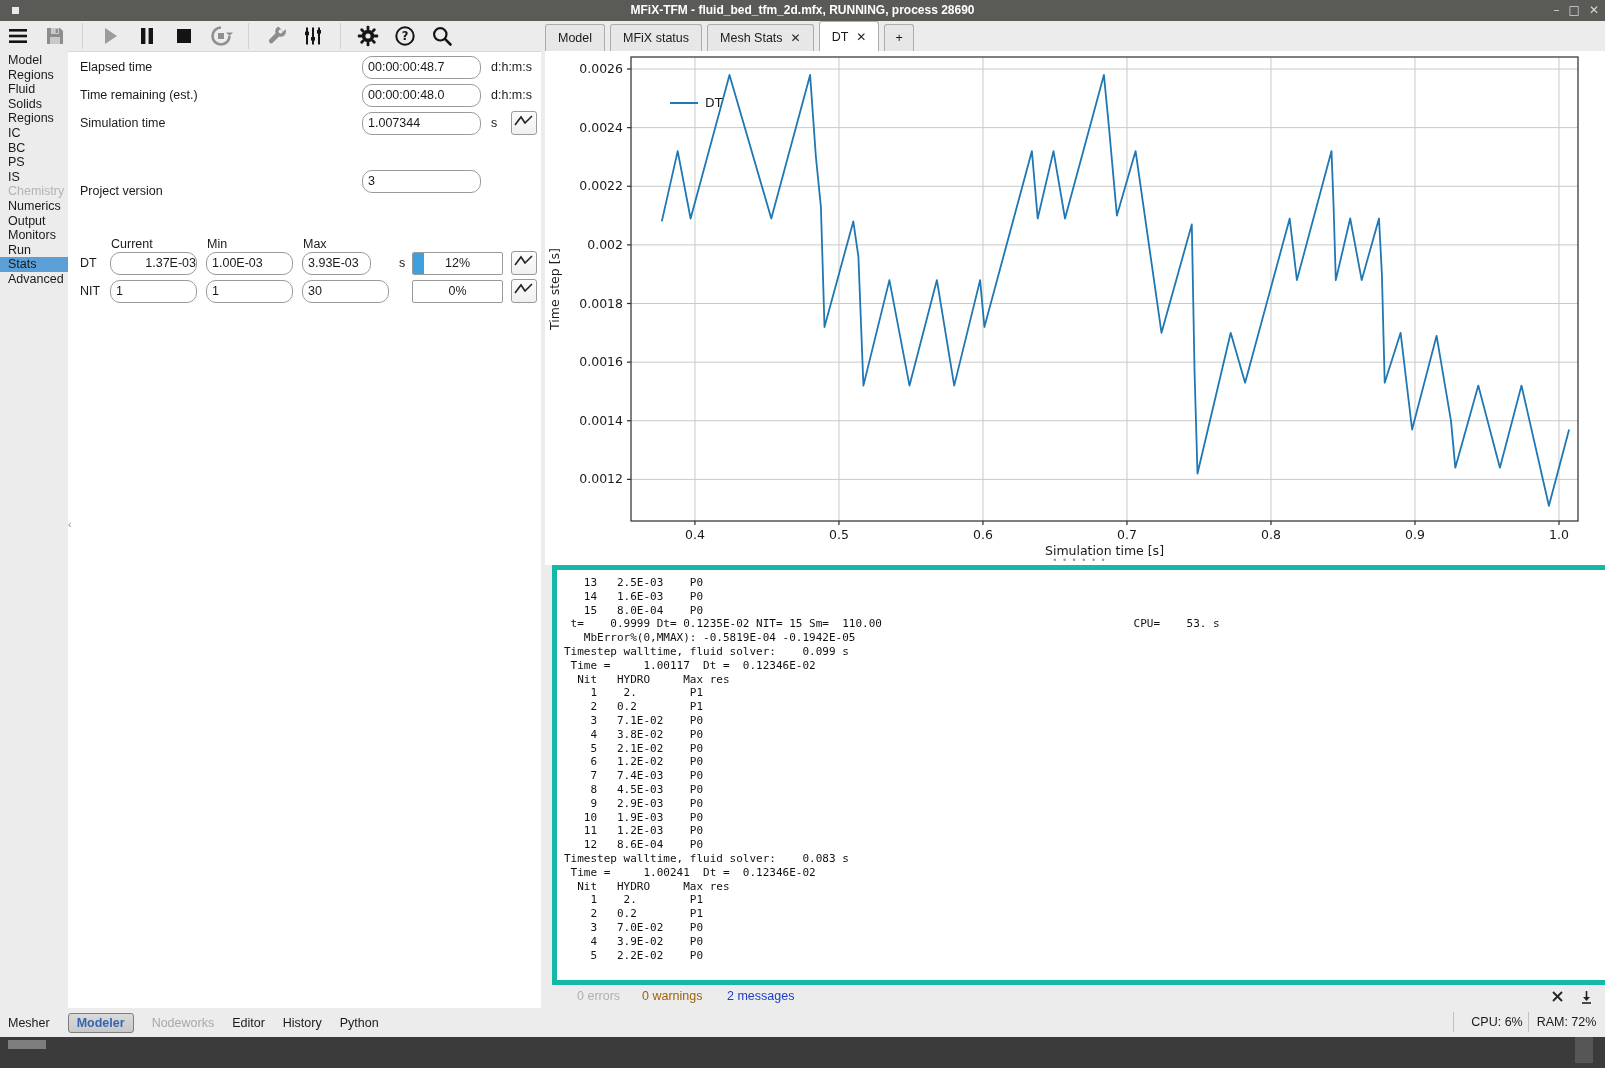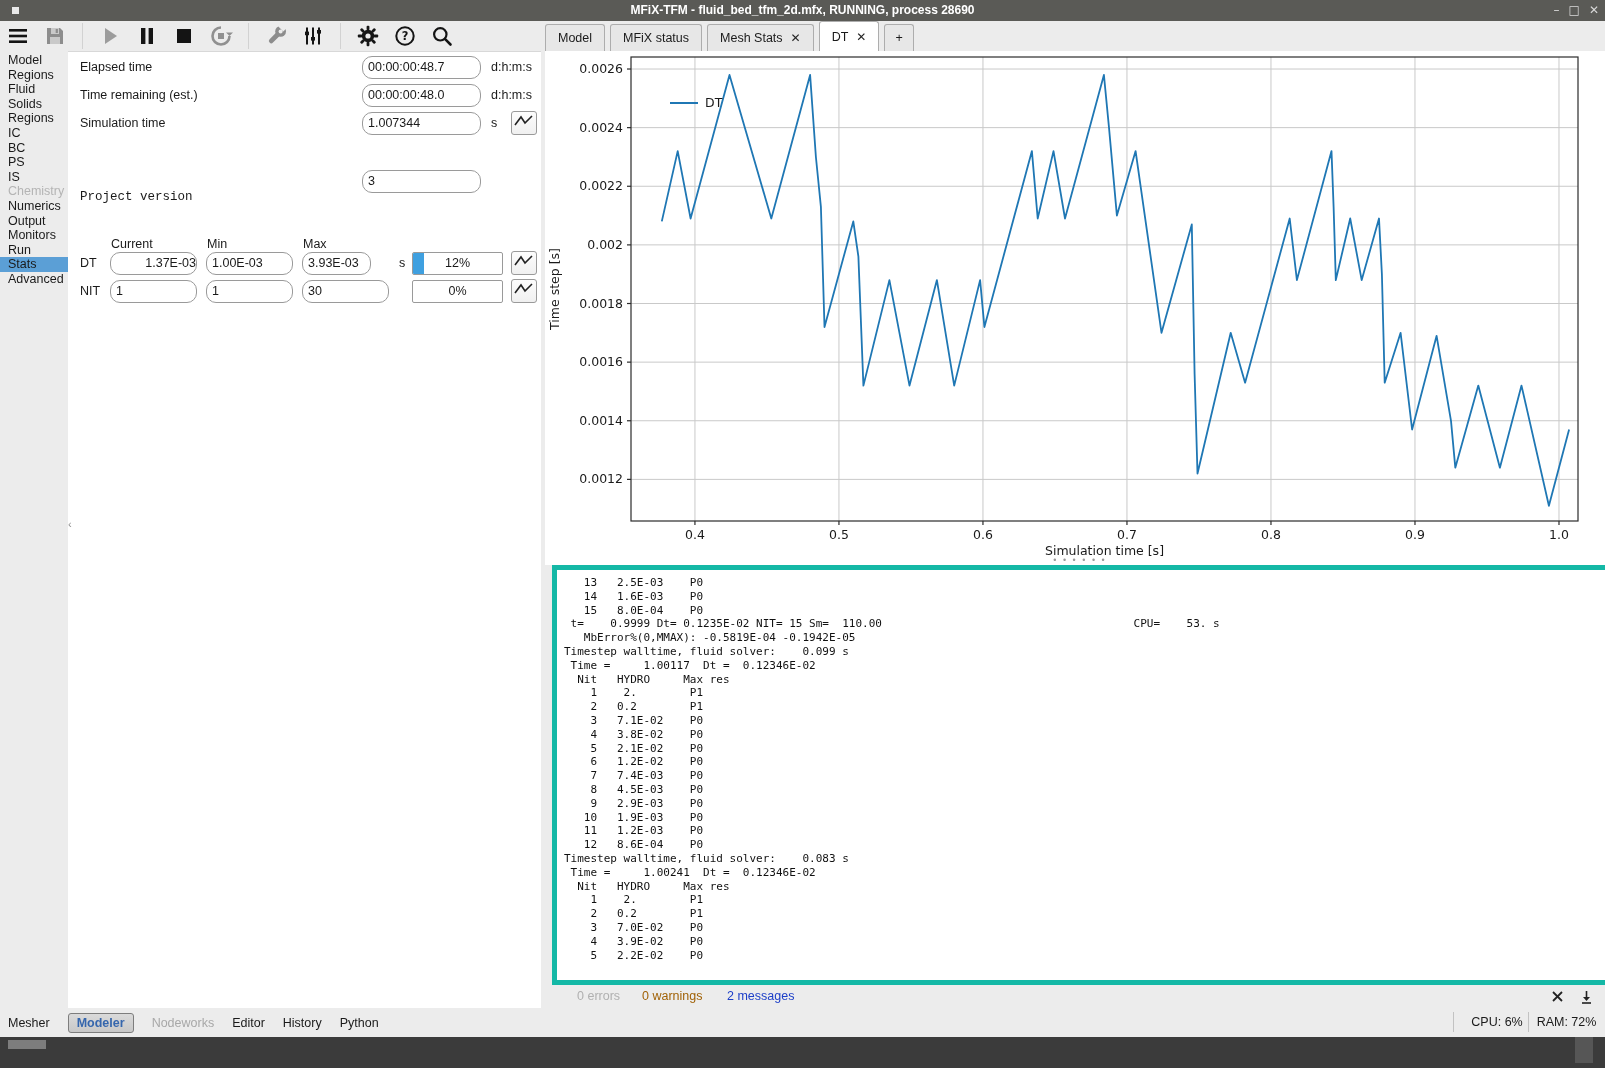--- a/index.html
+++ b/index.html
@@ -244,21 +244,21 @@
       <div class="fbox" style="left: 294px; top: 32px; width: 119px;">00:00:00:48.0</div>
       <div class="fl" style="left: 423px; top: 32px;">d:h:m:s</div>
       <div class="fl" style="left: 12px; top: 60px;">Simulation time</div>
       <div class="fbox" style="left: 294px; top: 60px; width: 119px;">1.007344</div>
       <div class="fl" style="left: 423px; top: 60px;">s</div>
       <div class="sparkbtn" style="left: 443px; top: 59px;">
         <span><svg width="22" height="16">
             <polyline points="2,12 8,4 12,10 19,3" fill="none" stroke="#222" stroke-width="1.6"></polyline>
           </svg></span>
       </div>
-      <div class="fl" style="left: 12px; top: 134px; font-family: Liberation Mono, monospace;">Project version</div>
+      <div class="fl" style="left: 12px; top: 128px;">Project version</div>
       <div class="fbox" style="left: 294px; top: 118px; width: 119px;">3</div>
       <div class="fl" style="left: 43px; top: 181px;">Current</div>
       <div class="fl" style="left: 139px; top: 181px;">Min</div>
       <div class="fl" style="left: 235px; top: 181px;">Max</div>
       <div class="fl" style="left: 12px; top: 200px;">DT</div>
       <div class="fbox" style="left: 42px; top: 200px; width: 87px; text-align: right;">1.37E-03</div>
       <div class="fbox" style="left: 138px; top: 200px; width: 87px;">1.00E-03</div>
       <div class="fbox" style="left: 234px; top: 200px; width: 69px;">3.93E-03</div>
       <div class="fl" style="left: 331px; top: 200px;">s</div>
       <div class="pbar" style="left: 344px; top: 200px;">

